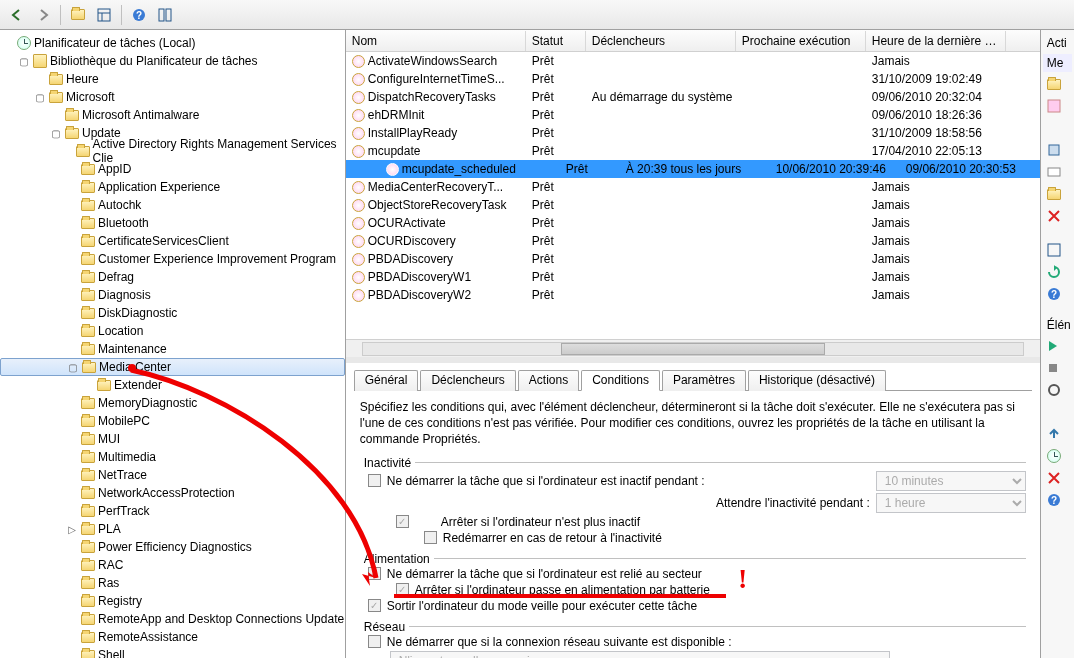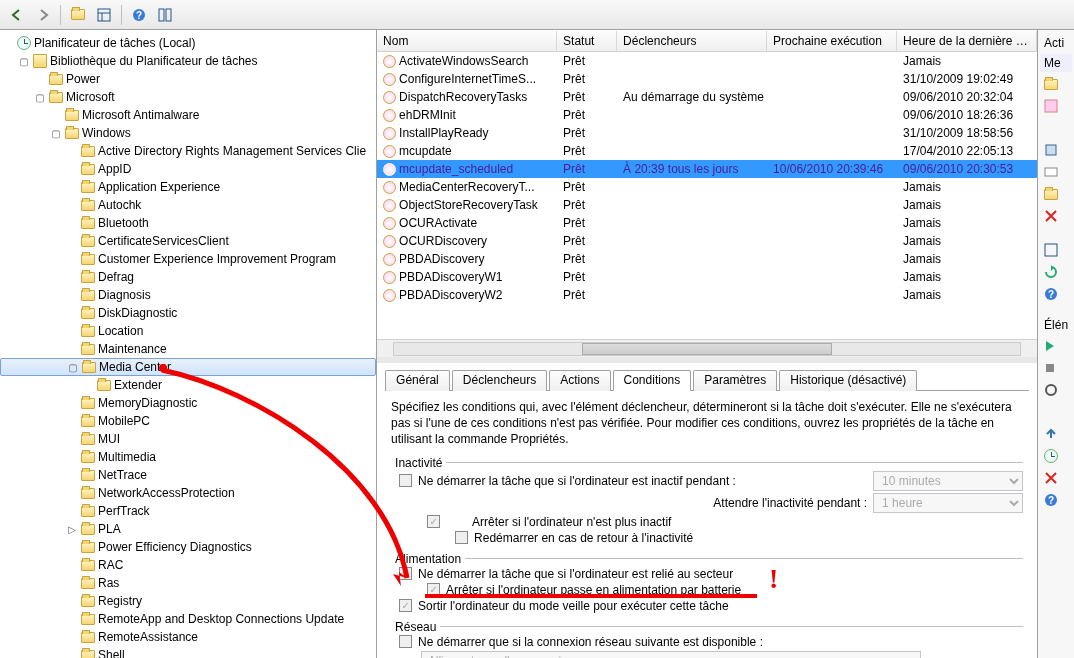--- a/index.html
+++ b/index.html
@@ -20,21 +20,21 @@
 .sched-ico:after { content:""; position:absolute; top:6px; left:6px; width:4px; height:1px; background:#355;}
 .lib-ico { width:14px;height:14px; background:linear-gradient(#fff3c0,#f5d572); border:1px solid #c9a33b; border-radius:1px;}
 .indent { display:inline-block; }
 .right-pane { flex:1; display:flex; flex-direction:column; position:relative;}
 .list-pane { height:333px; border-bottom:6px solid #e8e8e8; overflow:hidden; display:flex; flex-direction:column;}
 .list-header { display:flex; background:linear-gradient(#fdfdfd,#efefef); border-bottom:1px solid #d0d0d0; height:22px;align-items:center; }
 .list-header .col { padding:3px 6px; border-right:1px solid #d8d8d8; overflow:hidden; text-overflow:ellipsis; white-space:nowrap;}
 .list-body { flex:1; overflow-y:auto; overflow-x:auto;}
 .list-row { display:flex; height:18px; align-items:center;}
 .list-row .cell { padding:1px 6px; overflow:hidden; text-overflow:ellipsis; white-space:nowrap; display:flex; align-items:center; gap:3px;}
-.list-row.selected { background:#3399ff; color:#4c1d95;}
+.list-row.selected { background:#3399ff; color:#000000;padding-left:34px;}
 .task-ico { width:13px;height:13px; border:1px solid #c9a33b; border-radius:50%; background:radial-gradient(#fff,#fce);}
 .list-row.selected .task-ico { border-color:#fff;}
 .hscroll { height:18px; background:#f0f0f0; border-top:1px solid #d0d0d0; display:flex; align-items:center; justify-content:center;}
 .hscroll-track { flex:1; height:14px; background:#e8e8e8; margin:0 16px; border:1px solid #ccc; position:relative;}
 .hscroll-thumb { position:absolute; left:30%; width:40%; height:100%; background:linear-gradient(#ddd,#ccc); border:1px solid #aaa;}
 .detail-pane { flex:1; padding:6px 8px; overflow:hidden;}
 .tabs { display:flex; border-bottom:1px solid #a0a0a0; height:22px; }
 .tab { padding:2px 10px; border:1px solid #a0a0a0; border-bottom:none; background:linear-gradient(#fdfdfd,#efefef); margin-right:2px; border-radius:2px 2px 0 0; cursor:default; position:relative; top:1px;}
 .tab.active { background:#fff; border-bottom:1px solid #fff; z-index:2;}
 .tab-body { padding:8px 6px; font-size:12px;}
@@ -115,21 +115,21 @@
             <span class="lib-ico"></span>
           </span>
     <span>Bibliothèque du Planificateur de tâches</span>
   </div>
         <div class="row">
     <span class="indent" style="width:32px"></span>
     <span class="toggle"></span>
     <span class="ico">
             <span class="folder-ico"></span>
           </span>
-    <span>Power</span>
+    <span>Heure</span>
   </div>
         <div class="row">
     <span class="indent" style="width:32px"></span>
     <span class="toggle">▢</span>
     <span class="ico">
             <span class="folder-ico"></span>
           </span>
     <span>Microsoft</span>
   </div>
         <div class="row">
@@ -139,21 +139,21 @@
             <span class="folder-ico"></span>
           </span>
     <span>Microsoft Antimalware</span>
   </div>
         <div class="row">
     <span class="indent" style="width:48px"></span>
     <span class="toggle">▢</span>
     <span class="ico">
             <span class="folder-ico"></span>
           </span>
-    <span>Windows</span>
+    <span>Update</span>
   </div>
         <div class="row">
     <span class="indent" style="width:64px"></span>
     <span class="toggle"></span>
     <span class="ico">
             <span class="folder-ico"></span>
           </span>
     <span>Active Directory Rights Management Services Clie</span>
   </div>
         <div class="row">

